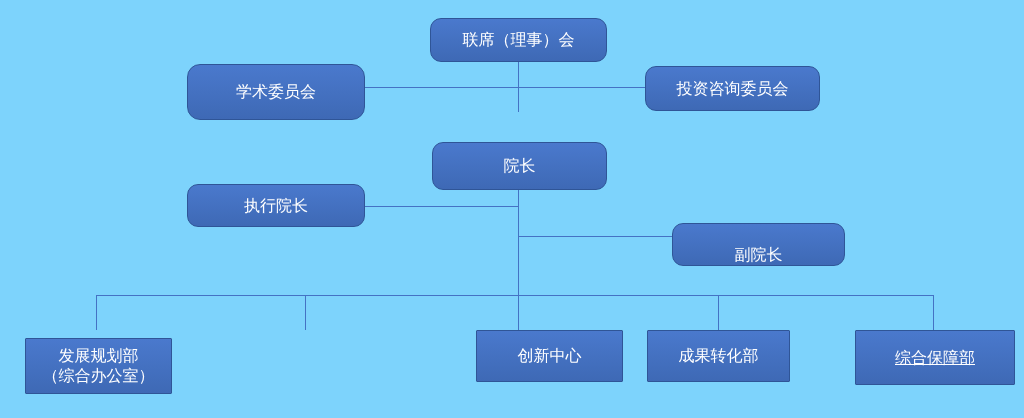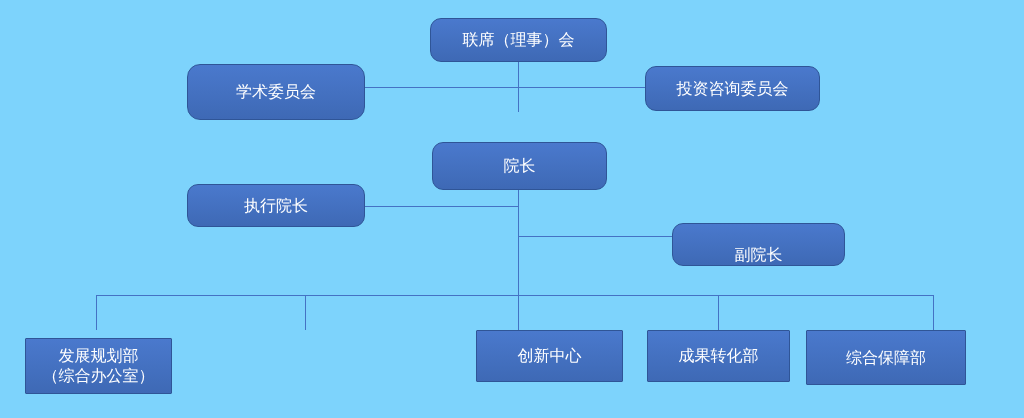--- a/index.html
+++ b/index.html
@@ -90,17 +90,17 @@
 
 
   <div class="node rect" style="left:440px; top:330px; width:147px; height:52px;margin-left:36px;">
     <span>创新中心</span>
   </div>
 
   <div class="node rect" style="left:647px; top:330px; width:143px; height:52px;align-items:center;">
     <span>成果转化部</span>
   </div>
 
-  <div class="node rect" style="left:806px; top:330px; width:160px; height:55px;">
+  <div class="node rect" style="left:855px; top:330px; width:160px; height:55px;text-decoration:underline;">
     <span>综合保障部</span>
   </div>
 
 </div>
 
 </body></html>

